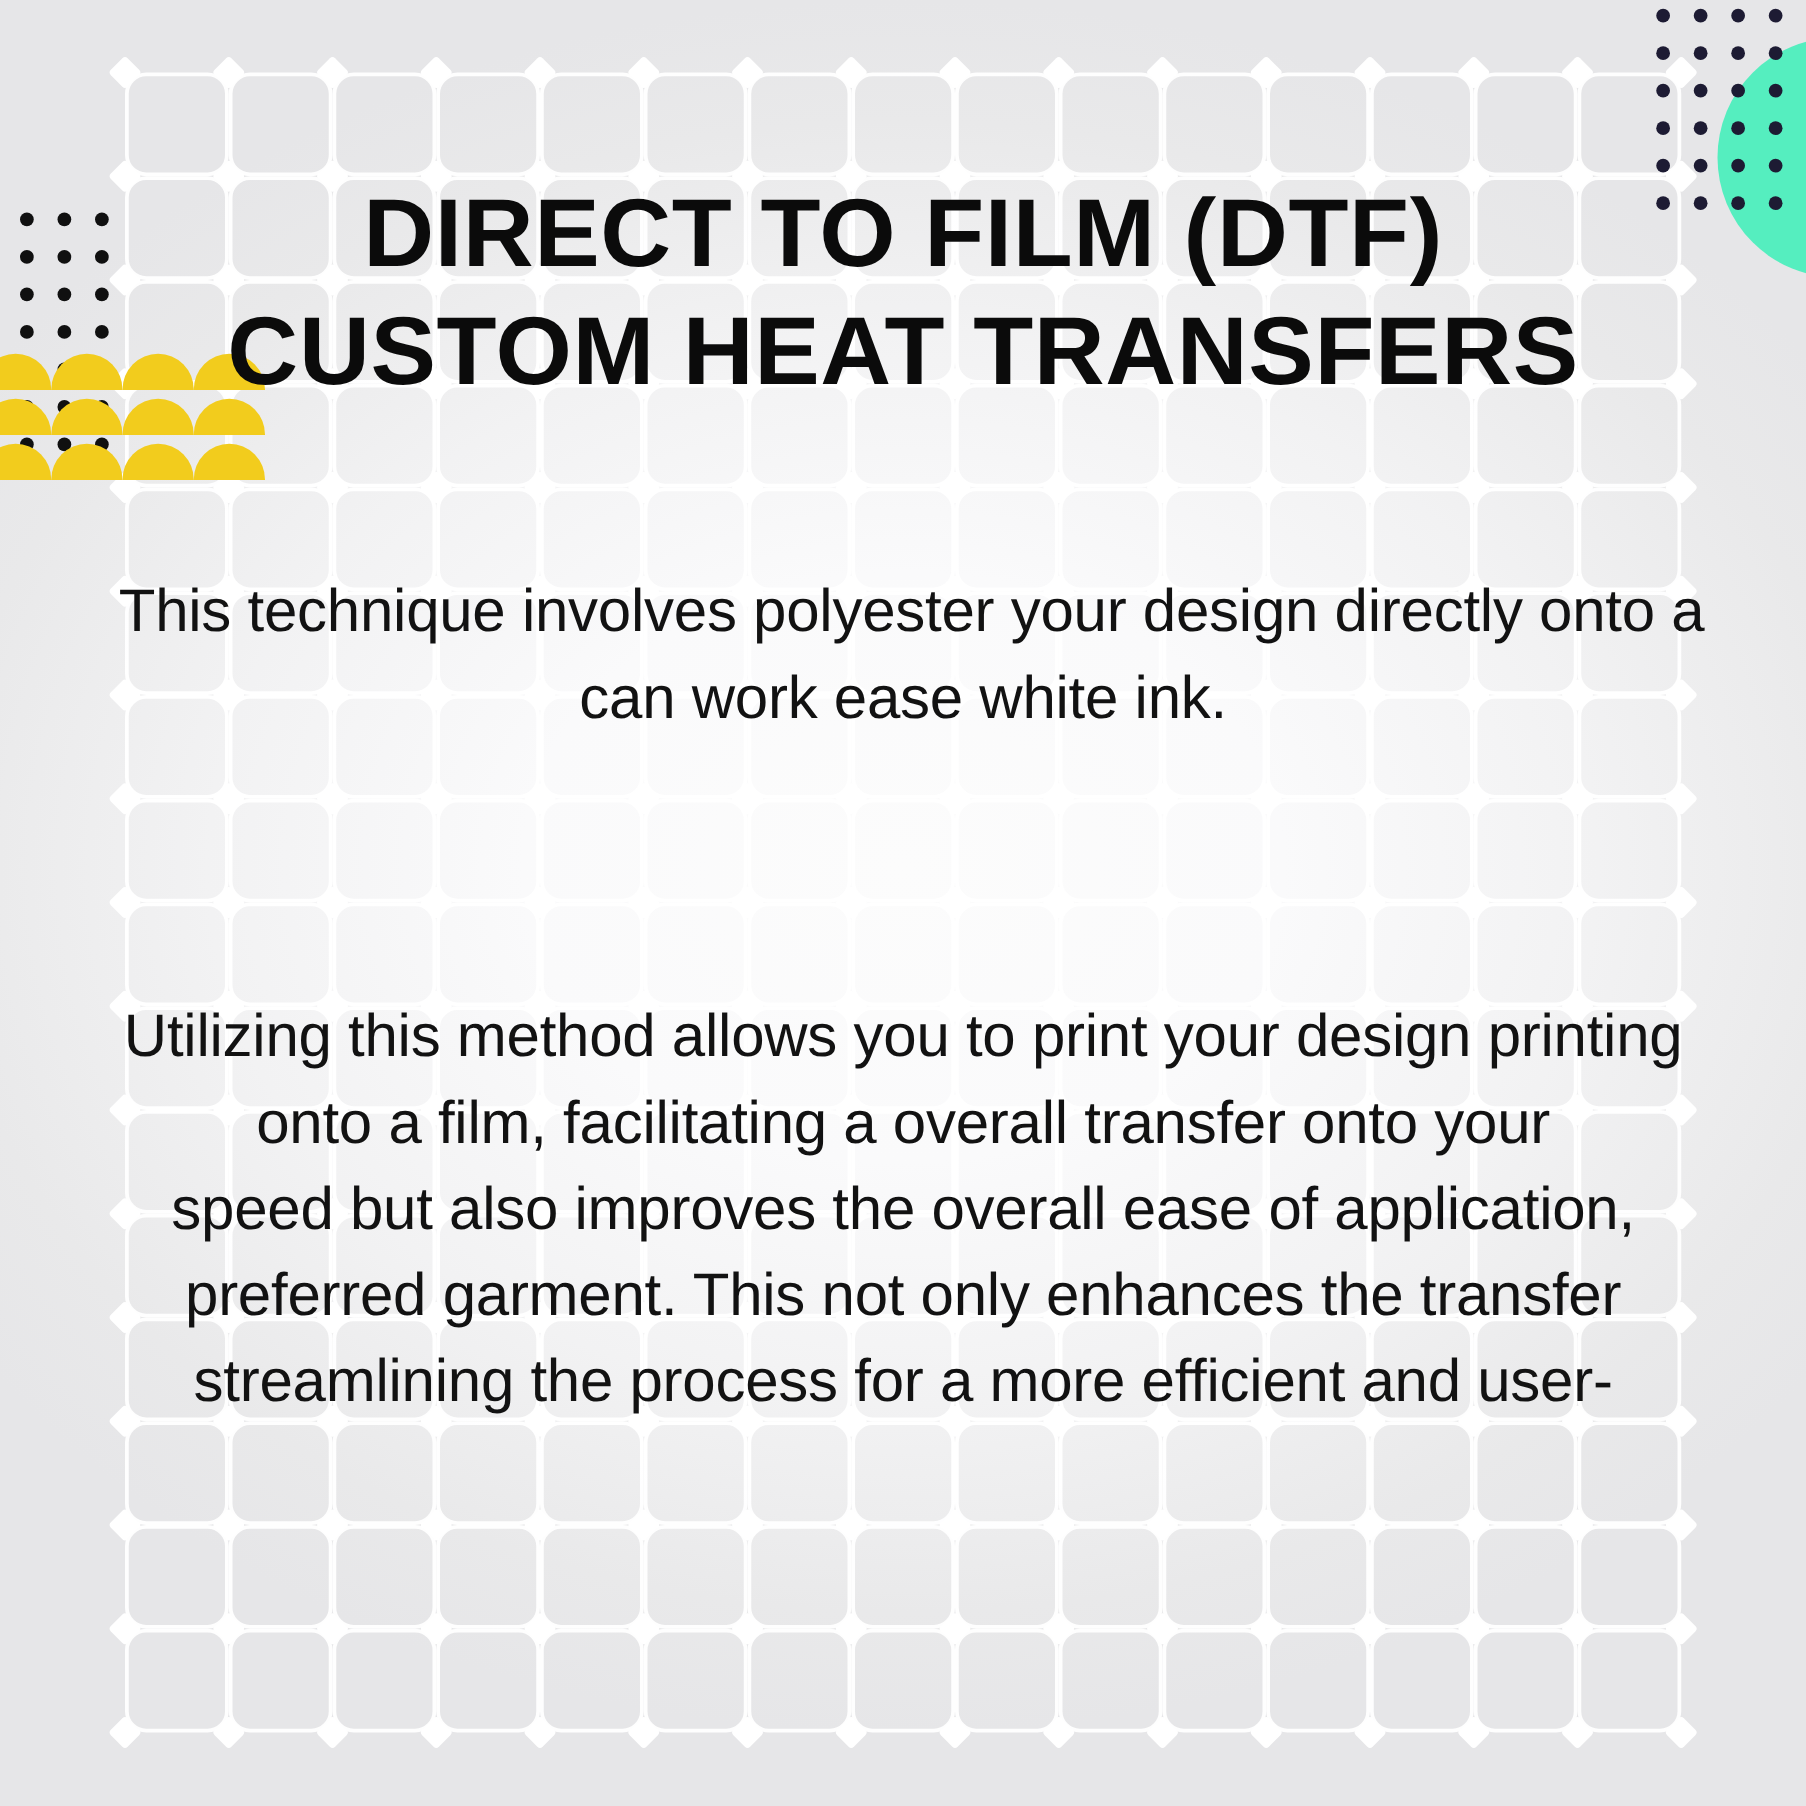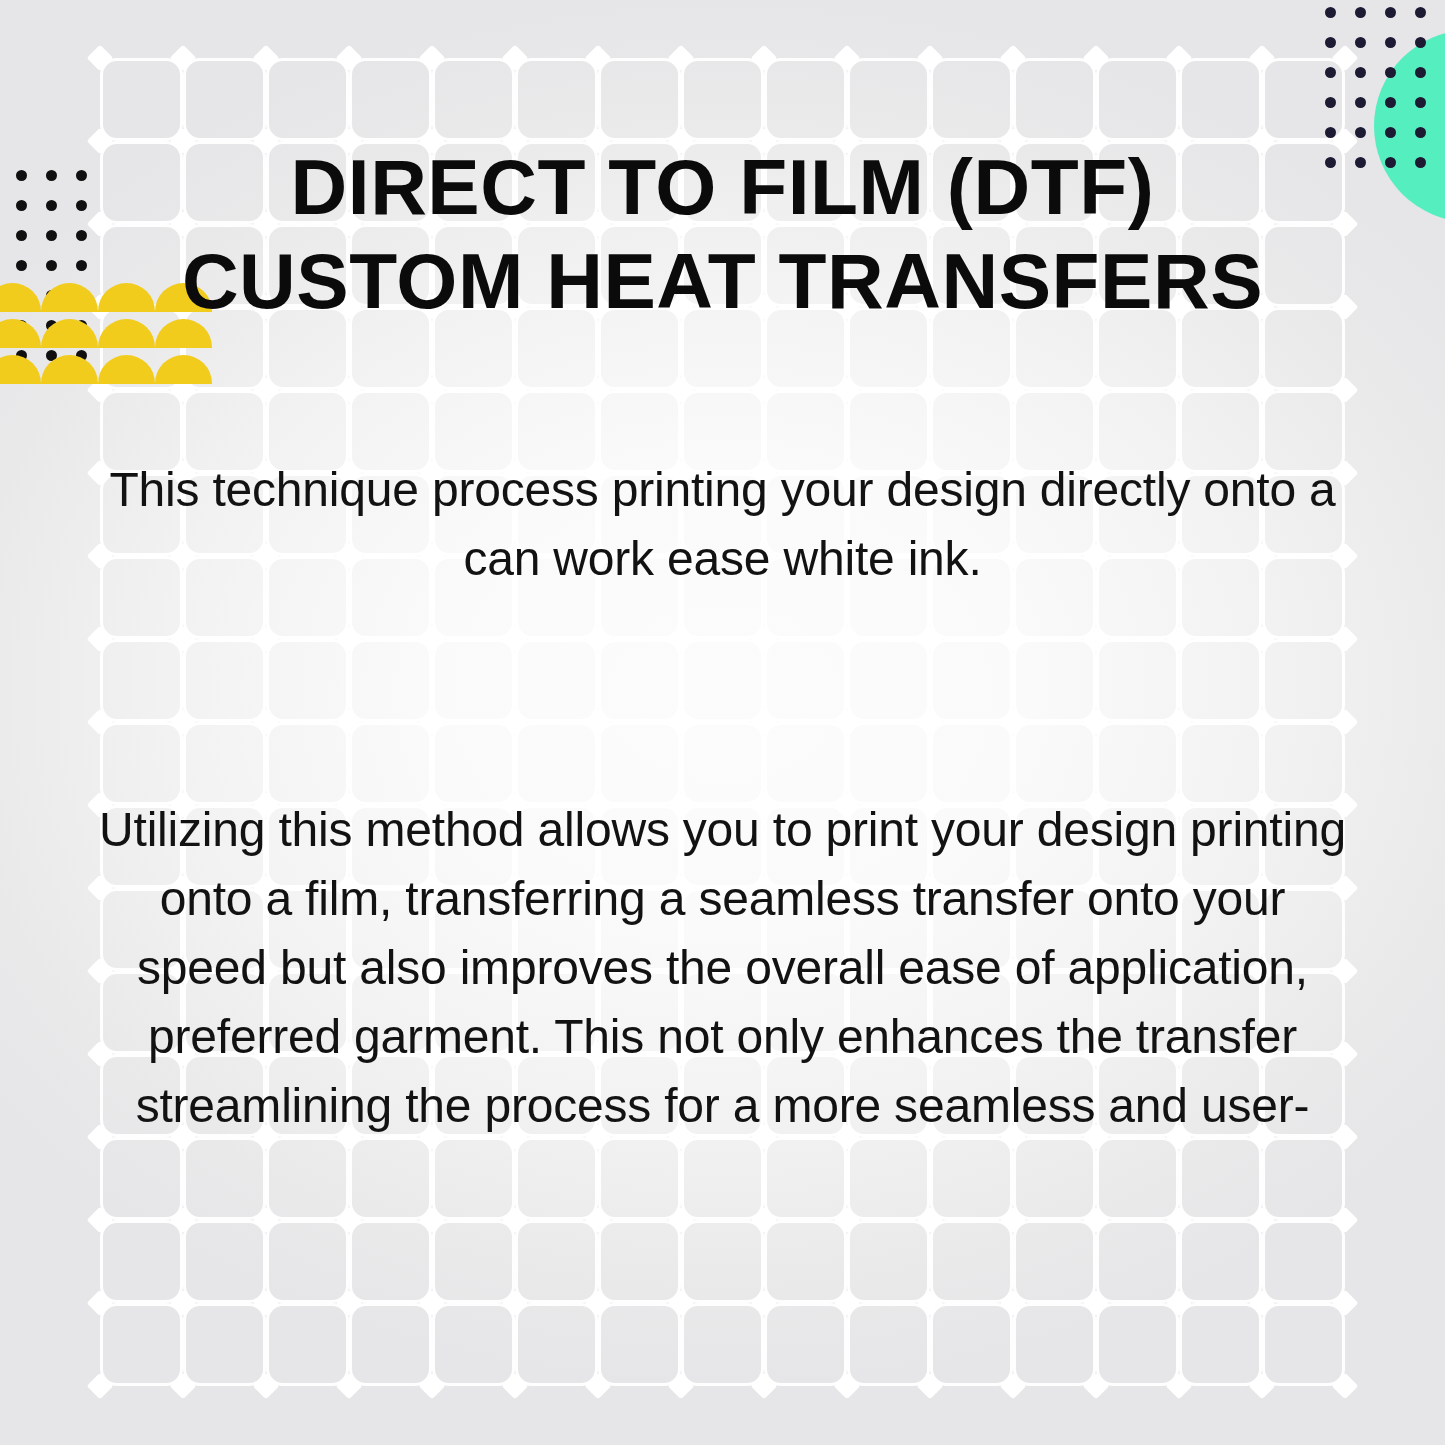--- a/index.html
+++ b/index.html
@@ -695,26 +695,26 @@
     </div>
 
   <div class="content">
 
     <div class="title">
       <span class="ln">DIRECT TO FILM (DTF)</span>
       <span class="ln">CUSTOM HEAT TRANSFERS</span>
     </div>
 
     <div class="para para1">
-      <span class="ln">This technique process printing your design directly onto a</span>
+      <span class="ln">This technique involves polyester your design directly onto a</span>
       <span class="ln">can work ease white ink.</span>
     </div>
 
     <div class="para para2">
       <span class="ln">Utilizing this method allows you to print your design printing</span>
-      <span class="ln">onto a film, transferring a seamless transfer onto your</span>
+      <span class="ln">onto a film, facilitating a overall transfer onto your</span>
       <span class="ln">speed but also improves the overall ease of application,</span>
       <span class="ln">preferred garment. This not only enhances the transfer</span>
-      <span class="ln">streamlining the process for a more seamless and user-</span>
+      <span class="ln">streamlining the process for a more efficient and user-</span>
     </div>
 
   </div>
 </div>
 
 </body></html>

